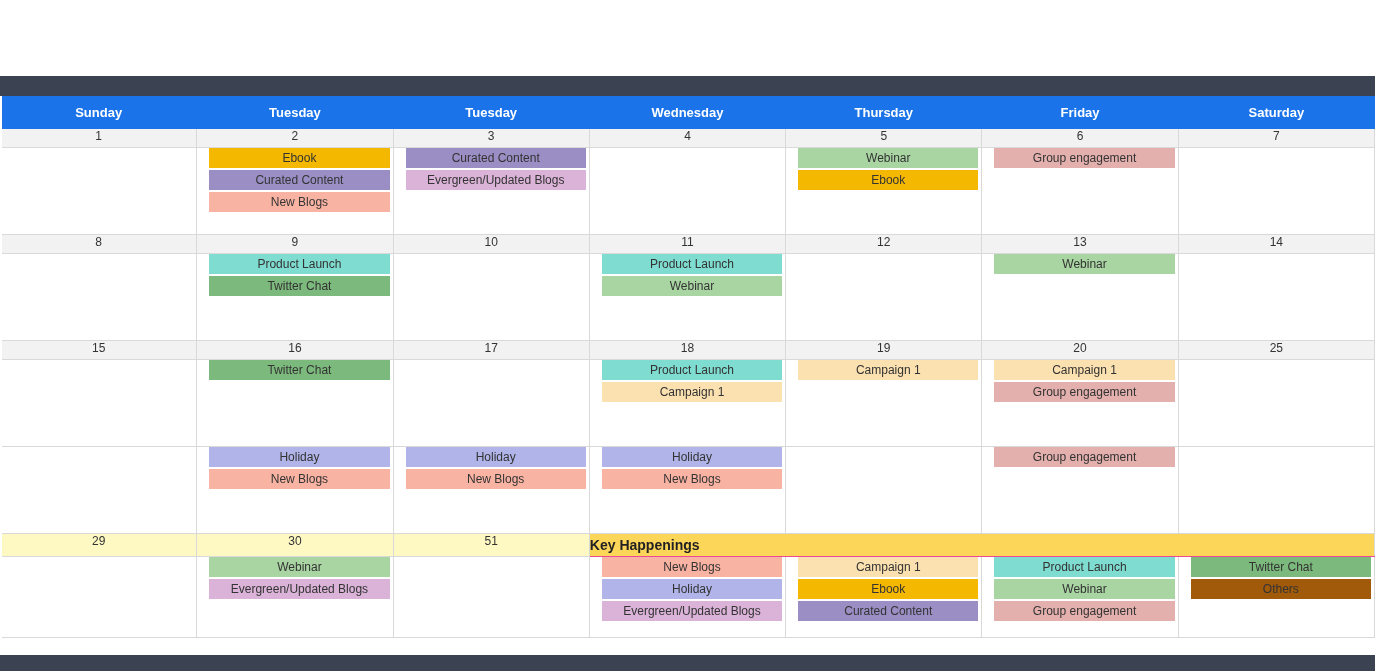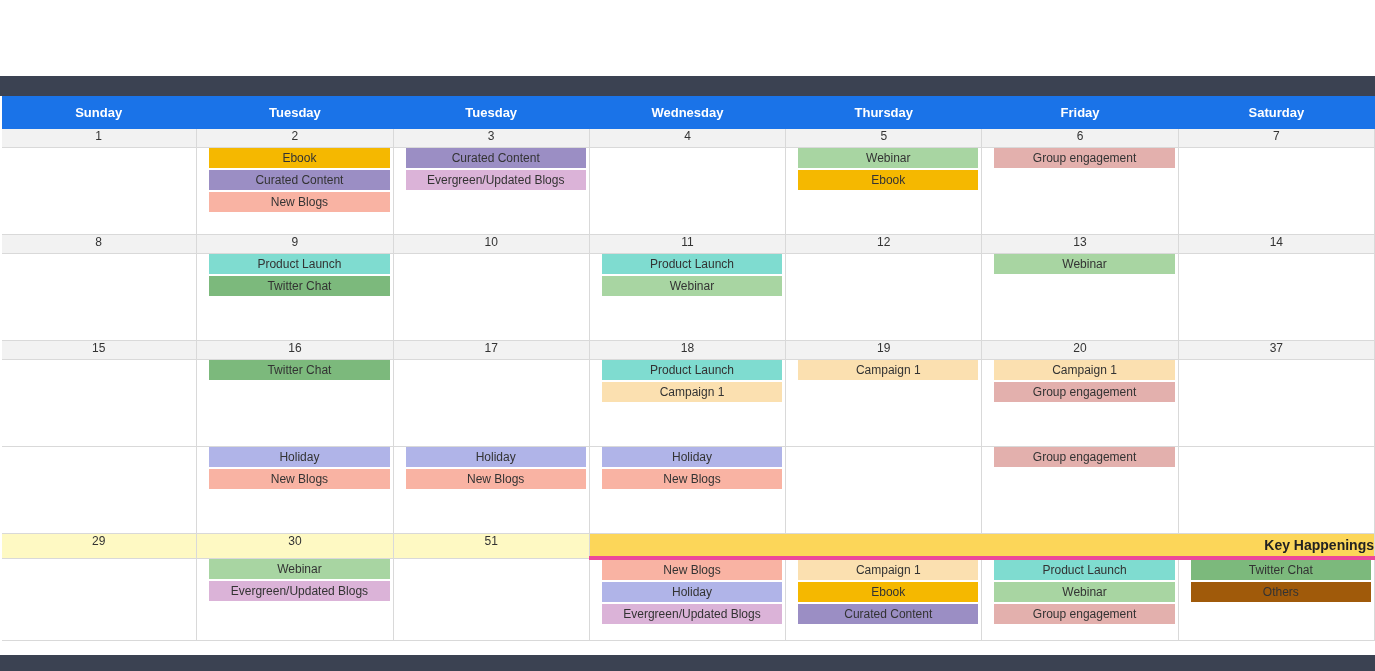--- a/index.html
+++ b/index.html
@@ -117,25 +117,25 @@
 
   
   .keyrow td {
     padding: 0;
   }
   .keybanner {
     background: #fcd659;
     color: #222222;
     font-size: 14px;
     font-weight: bold;
-    text-align: right;
+    text-align: left;
     height: 22px;
     line-height: 22px;
     border-top: 1px solid #d9d9d9;
-    border-bottom: 4px solid #ec4899;
+    border-bottom: 1px solid #ec4899;
   }
   .keydate {
     height: 22px;
     background: #fef9c3;
     color: #333333;
     font-size: 12px;
     text-align: center;
     border-top: 1px solid #d9d9d9;
     border-bottom: 1px solid #d9d9d9;
   }
@@ -216,21 +216,21 @@
           </td>
           <td class="bodycell"></td>
         </tr>
         <tr>
           <td class="datecell">15</td>
           <td class="datecell">16</td>
           <td class="datecell">17</td>
           <td class="datecell">18</td>
           <td class="datecell">19</td>
           <td class="datecell">20</td>
-          <td class="datecell">37</td>
+          <td class="datecell">25</td>
         </tr>
         <tr>
           <td class="bodycell"></td>
           <td class="bodycell">
             <span class="ev" style="background: rgb(124, 185, 124);">Twitter Chat</span>
           </td>
           <td class="bodycell"></td>
           <td class="bodycell">
             <span class="ev" style="background: rgb(127, 220, 208);">Product Launch</span>
             <span class="ev" style="background: rgb(251, 224, 176);">Campaign 1</span>

